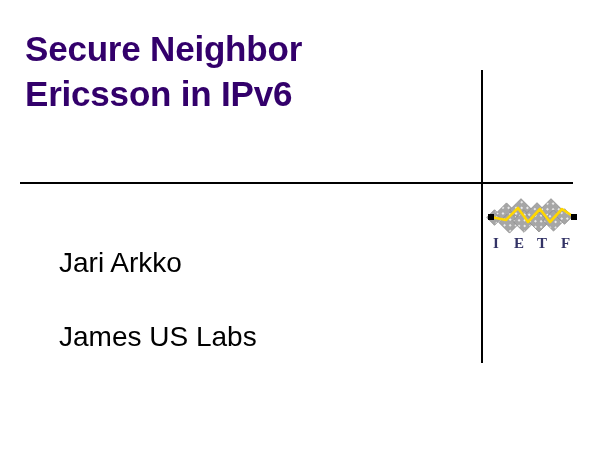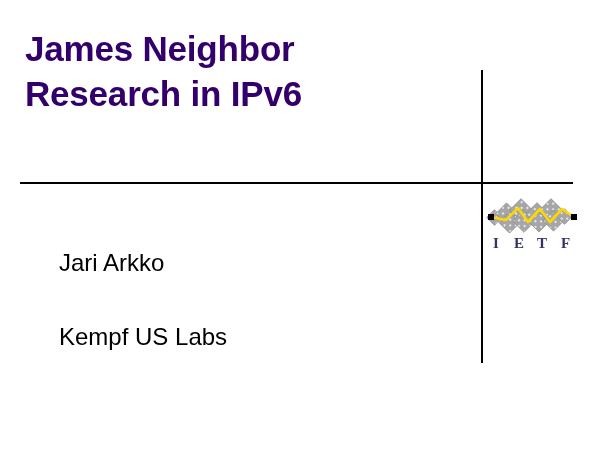--- a/index.html
+++ b/index.html
@@ -57,21 +57,21 @@
   
   .author-block {
     position: absolute;
     left: 59px;
     top: 243px;
     width: 400px;
   }
   .author-line {
     font-family: "Liberation Sans", sans-serif;
     font-weight: normal;
-    font-size: 24px;
+    font-size: 28px;
     line-height: 39px;
     color: #000000;
     white-space: nowrap;
   }
   .author-gap {
     height: 35px;
   }
 
   
   .ietf-logo {
@@ -84,31 +84,31 @@
   .ietf-logo svg {
     display: block;
   }
 </style>
 </head>
 <body>
 
 <div class="slide">
 
   <div class="title-block">
-    <div class="title-line">James Neighbor</div>
-    <div class="title-line">Research in IPv6</div>
+    <div class="title-line">Secure Neighbor</div>
+    <div class="title-line">Ericsson in IPv6</div>
   </div>
 
   <div class="rule-horizontal"></div>
   <div class="rule-vertical"></div>
 
   <div class="author-block">
     <div class="author-line">Jari Arkko</div>
     <div class="author-gap"></div>
-    <div class="author-line">Kempf US Labs</div>
+    <div class="author-line">James US Labs</div>
   </div>
 
   <div class="ietf-logo">
     <svg width="94" height="56" viewBox="0 0 94 56" xmlns="http://www.w3.org/2000/svg">
       <defs>
         <pattern id="speck" width="8" height="8" patternUnits="userSpaceOnUse">
           <rect width="8" height="8" fill="#a6a6a6"></rect>
           <circle cx="2" cy="2" r="1" fill="#ffffff"></circle>
           <circle cx="6" cy="6" r="1" fill="#ffffff"></circle>
         </pattern>

